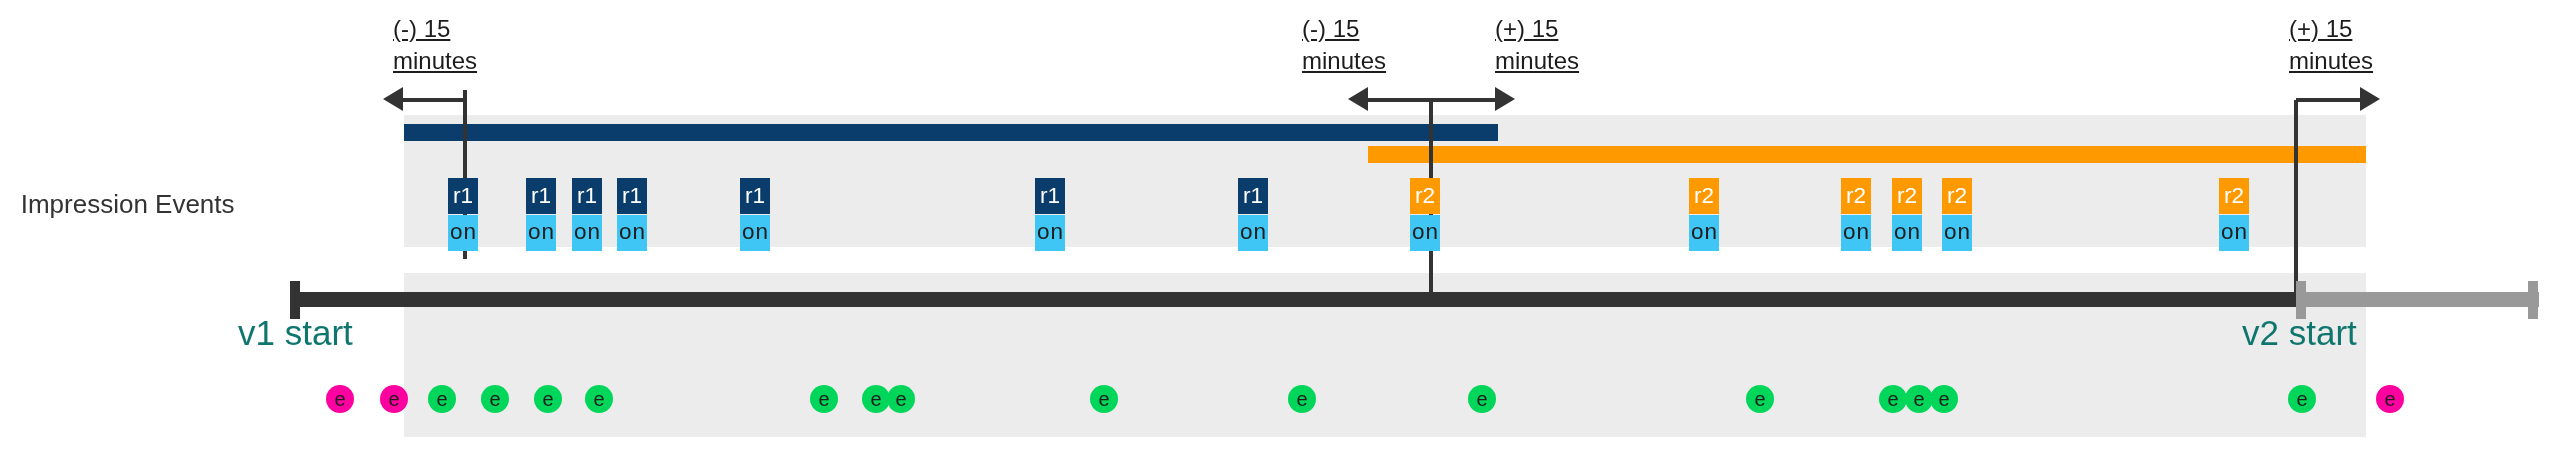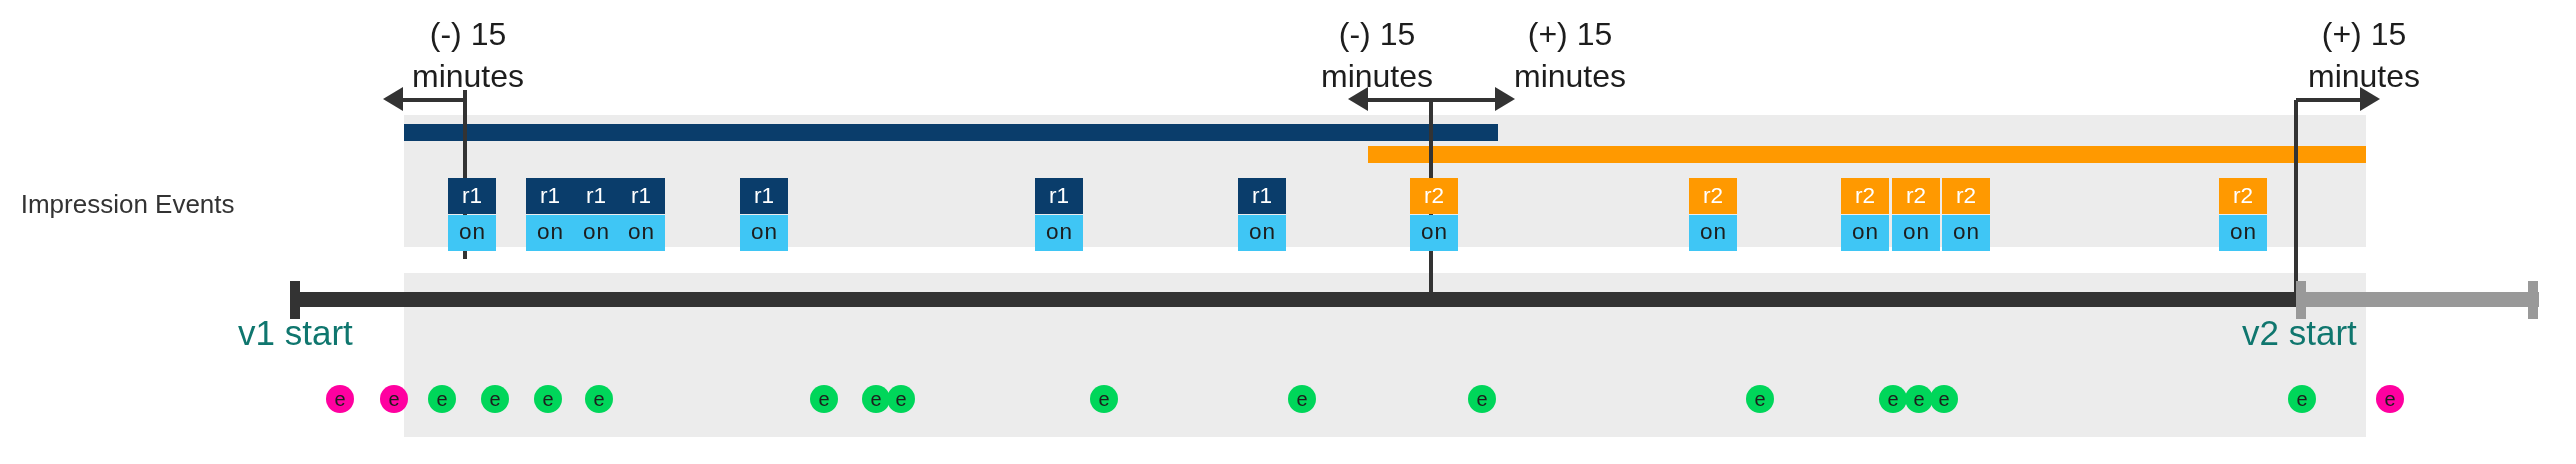--- a/index.html
+++ b/index.html
@@ -25,25 +25,25 @@
     position: absolute;
     font-size: 26px;
     color: #333333;
     white-space: nowrap;
     font-weight: 400;
     margin-top: 8px;
   }
   
   .callout {
     position: absolute;
-    font-size: 32px;
+    font-size: 24px;
     line-height: 1.32;
     color: #1d1d1d;
-    text-align: center;
     white-space: nowrap;
+    text-decoration: underline;
   }
   
   .vbar {
     position: absolute;
     height: 17px;
   }
   .vbar.v1 { background: #0a3d6b; }
   .vbar.v2 { background: #ff9900; }
   
   .tl-seg {
@@ -76,21 +76,21 @@
     width: 0;
     height: 0;
     border-top: 12.2px solid transparent;
     border-bottom: 12.2px solid transparent;
   }
   .arrow-head.left  { border-right: 20.7px solid #333333; }
   .arrow-head.right { border-left: 20.7px solid #333333; }
   
   .ibox {
     position: absolute;
-    width: 48px;
+    width: 30px;
     height: 36px;
     display: flex;
     align-items: center;
     justify-content: center;
     font-size: 22.6px;
     font-weight: 400;
   }
   .ibox.r1 { background: #0a3d6b; color: #ffffff; }
   .ibox.r2 { background: #ff9900; color: #ffffff; }
   .ibox.on { background: #3fc6f5; color: #1d1d1d; font-family: Liberation Mono, monospace; }

